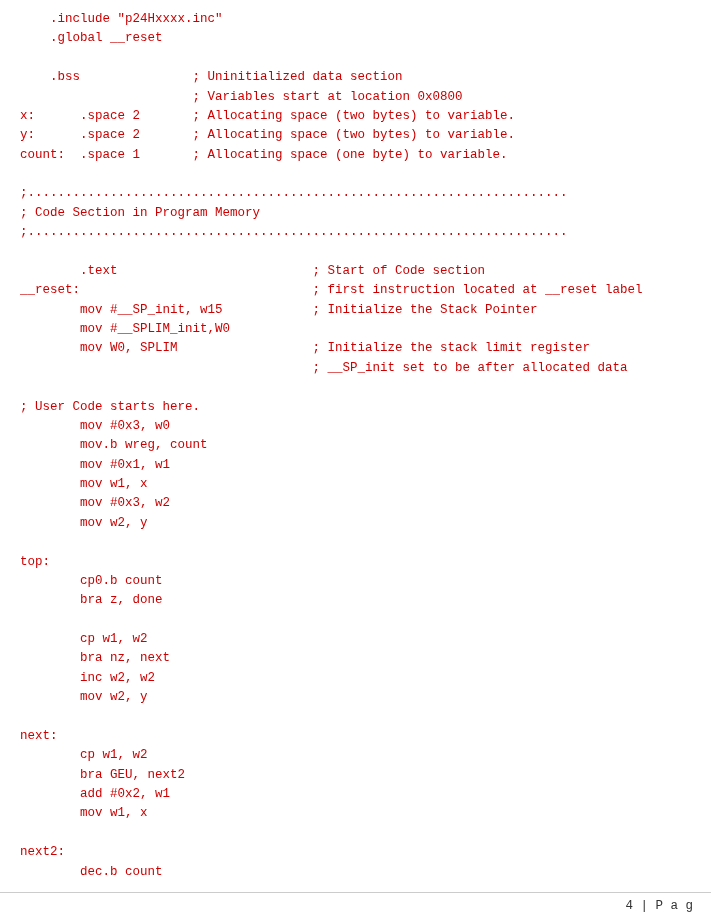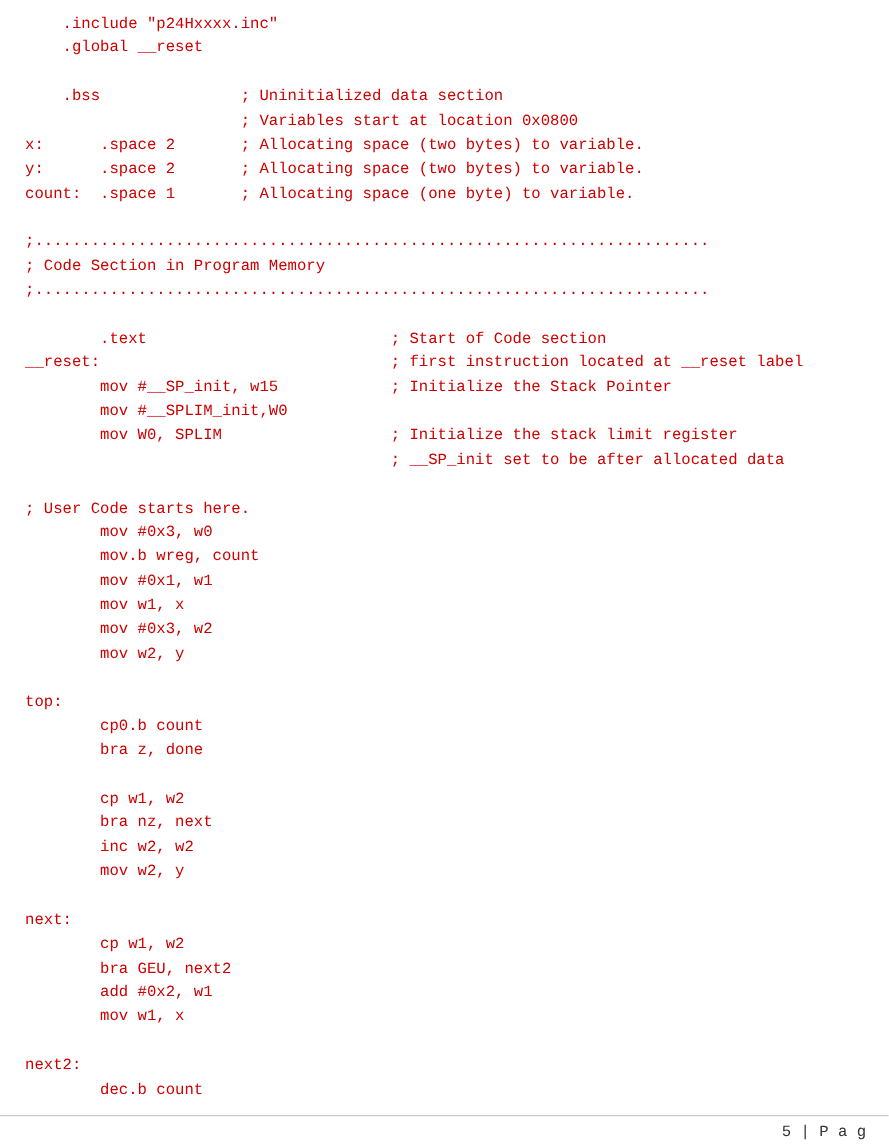--- a/index.html
+++ b/index.html
@@ -85,16 +85,16 @@
 next:
         cp w1, w2
         bra GEU, next2
         add #0x2, w1
         mov w1, x
 
 next2:
         dec.b count</div>
   </div>
   <div class="page-footer">
-    <span>5 | P a g</span>
+    <span>4 | P a g</span>
   </div>
 
 </div>
 
 </body></html>

